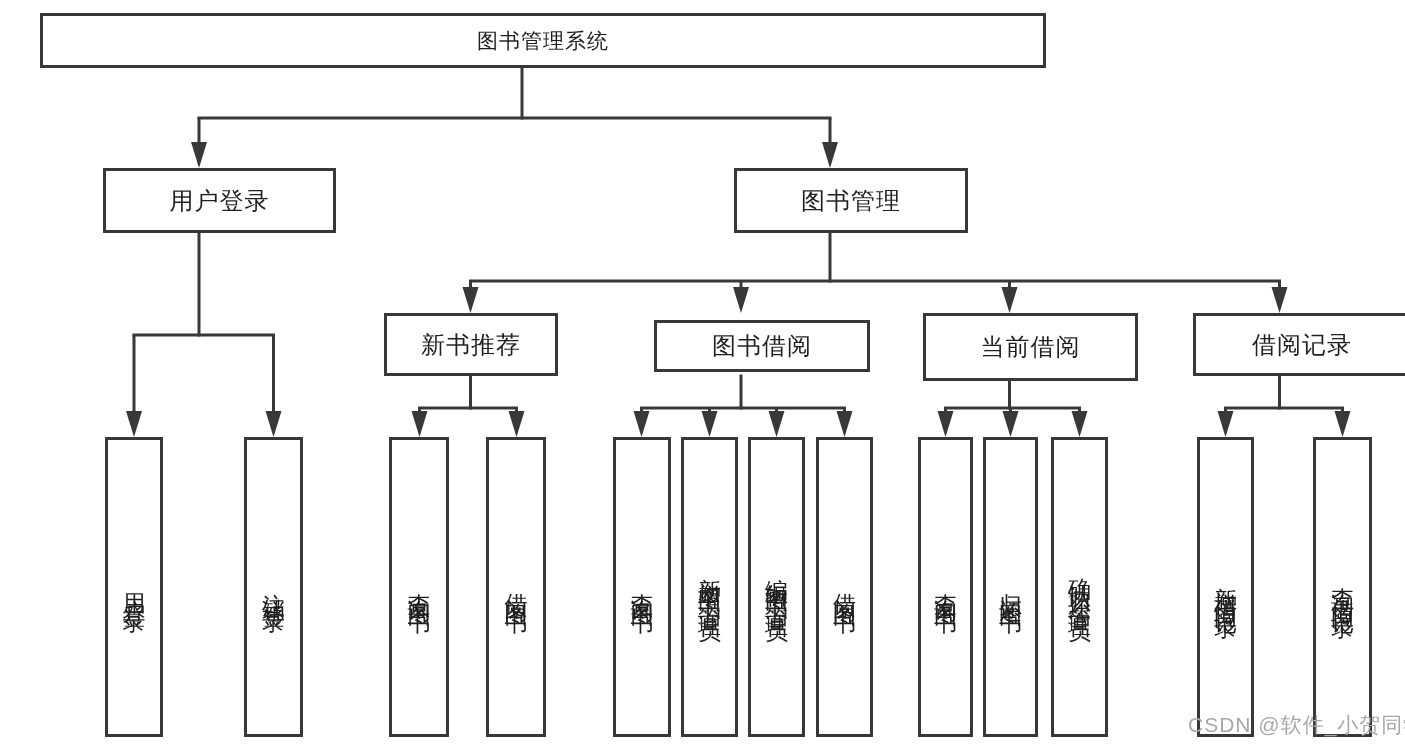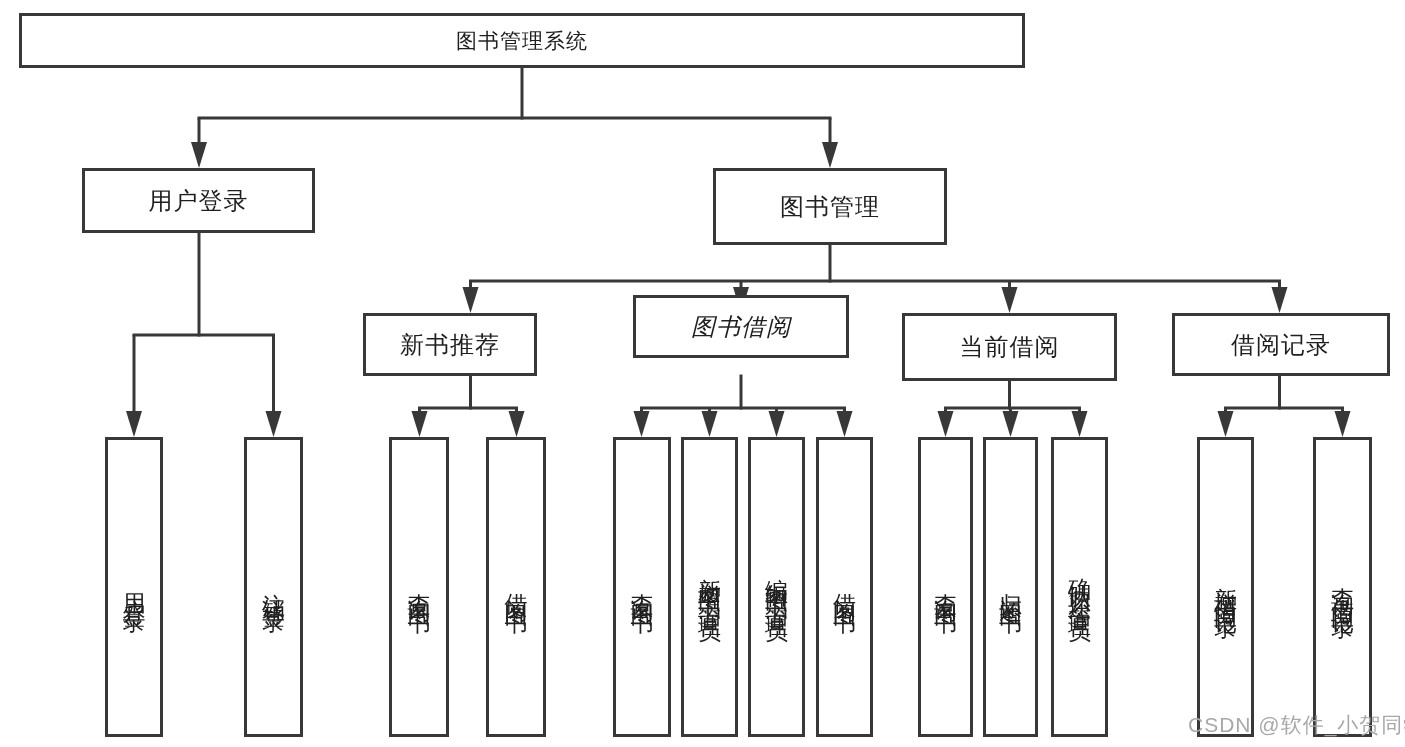--- a/index.html
+++ b/index.html
@@ -20,21 +20,21 @@
   .connector-layer{position:absolute;left:0;top:0;width:1405px;height:747px;z-index:1;}
   .node{
     position:absolute;
     box-sizing:border-box;
     border:3px solid var(--line);
     background:var(--bg);
     display:flex;align-items:center;justify-content:center;
     z-index:2;
     color:var(--text);
   }
-  .h-node{font-size:24px;letter-spacing:1px;white-space:nowrap;}
+  .h-node{font-size:24px;letter-spacing:1px;white-space:nowrap;margin-left:21px;}
   .root-node{font-size:21px;}
   .v-node .v-label{
     writing-mode:vertical-rl;
     text-orientation:mixed;
     font-size:23px;
     letter-spacing:6px;
     line-height:1;
     white-space:nowrap;
   }
   .watermark{
@@ -106,28 +106,28 @@
       <polygon points="1334.5,411 1350.5,411 1342.5,437" fill="#383838"></polygon>
     </svg>
 
   <div class="node h-node root-node" style="left:19px;top:13px;width:1006px;height:55px;">
     <span>图书管理系统</span>
   </div>
 
   <div class="node h-node" style="left:82px;top:168px;width:233px;height:65px;">
     <span>用户登录</span>
   </div>
-  <div class="node h-node" style="left:713px;top:168px;width:234px;height:77px;">
+  <div class="node h-node" style="left:713px;top:168px;width:234px;height:65px;">
     <span>图书管理</span>
   </div>
 
   <div class="node h-node" style="left:363px;top:313px;width:174px;height:63px;">
     <span>新书推荐</span>
   </div>
-  <div class="node h-node" style="left:633px;top:295px;width:216px;height:63px;font-style:italic;">
+  <div class="node h-node" style="left:633px;top:320px;width:216px;height:52px;">
     <span>图书借阅</span>
   </div>
   <div class="node h-node" style="left:902px;top:313px;width:215px;height:68px;">
     <span>当前借阅</span>
   </div>
   <div class="node h-node" style="left:1172px;top:313px;width:218px;height:63px;">
     <span>借阅记录</span>
   </div>
 
   <div class="node v-node" style="left:105px;top:437px;width:58px;height:300px;">

